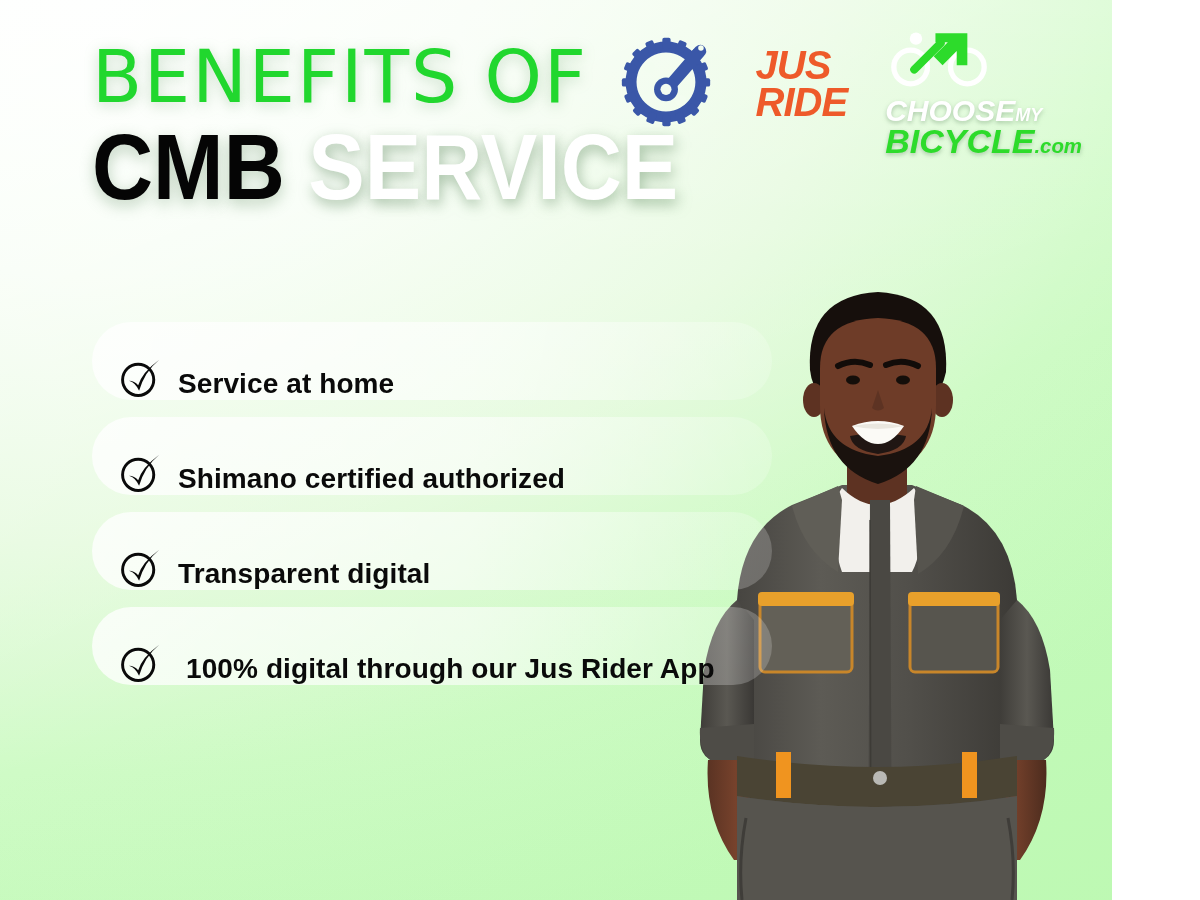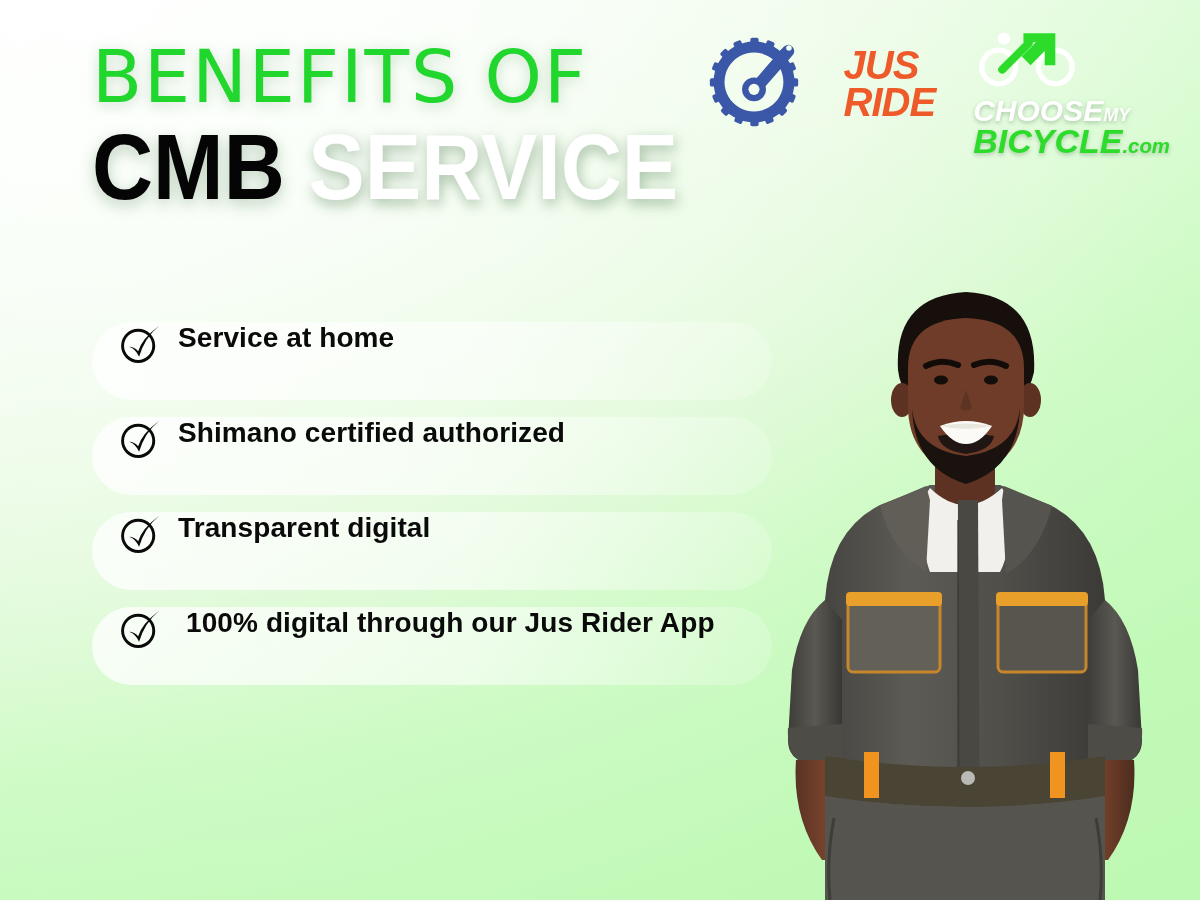--- a/index.html
+++ b/index.html
@@ -3,21 +3,21 @@
 <meta charset="utf-8">
 <title>Benefits of CMB Service</title>
 <style>
   html, body {
     margin: 0;
     padding: 0;
     background: #ffffff;
   }
   #poster {
     position: relative;
-    width: 1200px;
+    width: 1112px;
     height: 900px;
     overflow: hidden;
     font-family: "Liberation Sans", sans-serif;
     background:
       radial-gradient(120% 110% at 8% 0%, #fbfffa 0%, #f3fdf0 28%, #e3fadb 55%, #cffbc6 78%, #c6fabd 100%);
   }
   
   .bg-wash {
     position: absolute;
     inset: 0;
@@ -112,21 +112,21 @@
     width: 680px;
     z-index: 5;
   }
   .pill {
     position: relative;
     height: 78px;
     margin-bottom: 17px;
     border-radius: 44px;
     background: linear-gradient(100deg, rgba(255,255,255,0.78) 0%, rgba(255,255,255,0.60) 55%, rgba(255,255,255,0.18) 100%);
     display: flex;
-    align-items: flex-start;
+    align-items: flex-end;
     padding-left: 26px;
     box-sizing: border-box;
   }
   .pill-wide { width: 680px; }
   .pill-icon {
     flex: 0 0 auto;
     width: 44px;
     height: 44px;
     margin-right: 16px;
   }

